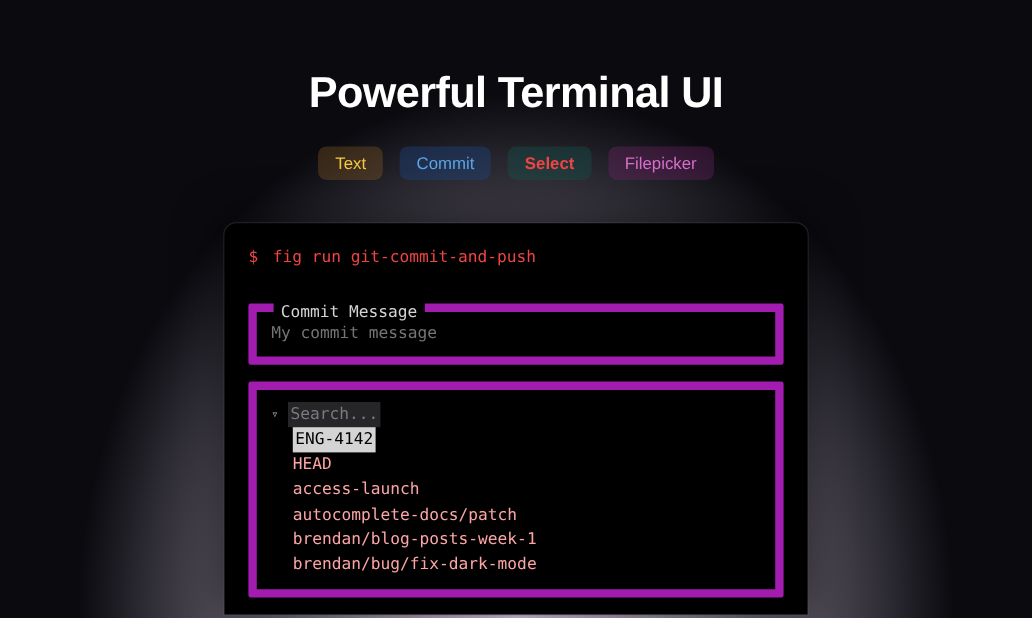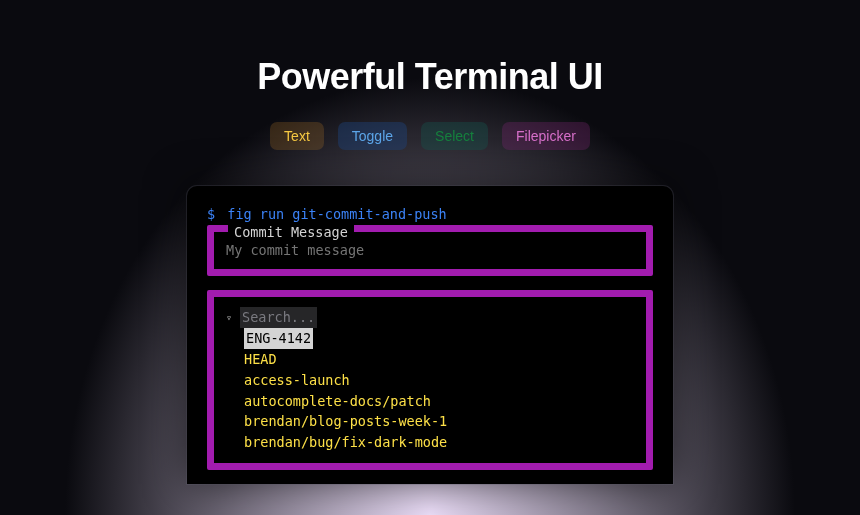--- a/index.html
+++ b/index.html
@@ -54,21 +54,22 @@
       color: #f5c842;
     }
     
     .tab-toggle {
       background: rgba(30, 70, 130, 0.4);
       color: #5ca5e8;
     }
     
     .tab-select {
       background: rgba(20, 90, 80, 0.35);
-      color: #15803d;
+      color: #ef4444;
+      font-weight: bold;
     }
     
     .tab-filepicker {
       background: rgba(130, 40, 120, 0.3);
       color: #d66fc9;
     }
     
     .terminal {
       width: 486px;
       background: #000000;
@@ -76,21 +77,22 @@
       box-shadow: 0 0 40px rgba(0, 0, 0, 0.6), 0 0 0 1px rgba(120, 120, 140, 0.25);
       padding: 18px 20px 0 20px;
       font-family: "SF Mono", ui-monospace, Menlo, Monaco, Consolas, monospace;
       font-size: 13.5px;
       line-height: 1.55;
       color: #e5e5e5;
       overflow: hidden;
     }
     
     .prompt-line {
-      color: #3b82f6;
+      color: #ef4444;
+      margin-bottom: 28px;
     }
     
     .prompt-symbol {
       margin-right: 4px;
     }
     
     .fieldset {
       position: relative;
       border: 7px solid #a21caf;
       border-radius: 2px;
@@ -138,21 +140,21 @@
       color: #7a7a80;
       background: #262628;
       padding: 0 2px;
     }
     
     .branch-list {
       padding-left: 18px;
     }
     
     .branch-item {
-      color: #fde047;
+      color: #fca5a5;
     }
     
     .branch-selected {
       background: #d4d4d4;
       color: #000000;
       display: inline-block;
       padding: 0 2px;
       text-align: center;
     }
     
@@ -167,21 +169,21 @@
     }
   </style>
 </head>
 <body>
 
 <div class="container">
   <h1 class="heading">Powerful Terminal UI</h1>
 
   <div class="tabs">
     <button class="tab tab-text">Text</button>
-    <button class="tab tab-toggle">Toggle</button>
+    <button class="tab tab-toggle">Commit</button>
     <button class="tab tab-select">Select</button>
     <button class="tab tab-filepicker">Filepicker</button>
   </div>
 
   <div class="terminal">
     <div class="prompt-line">
       <span class="prompt-symbol">$</span>
       <span>fig run git-commit-and-push</span>
     </div>
 

